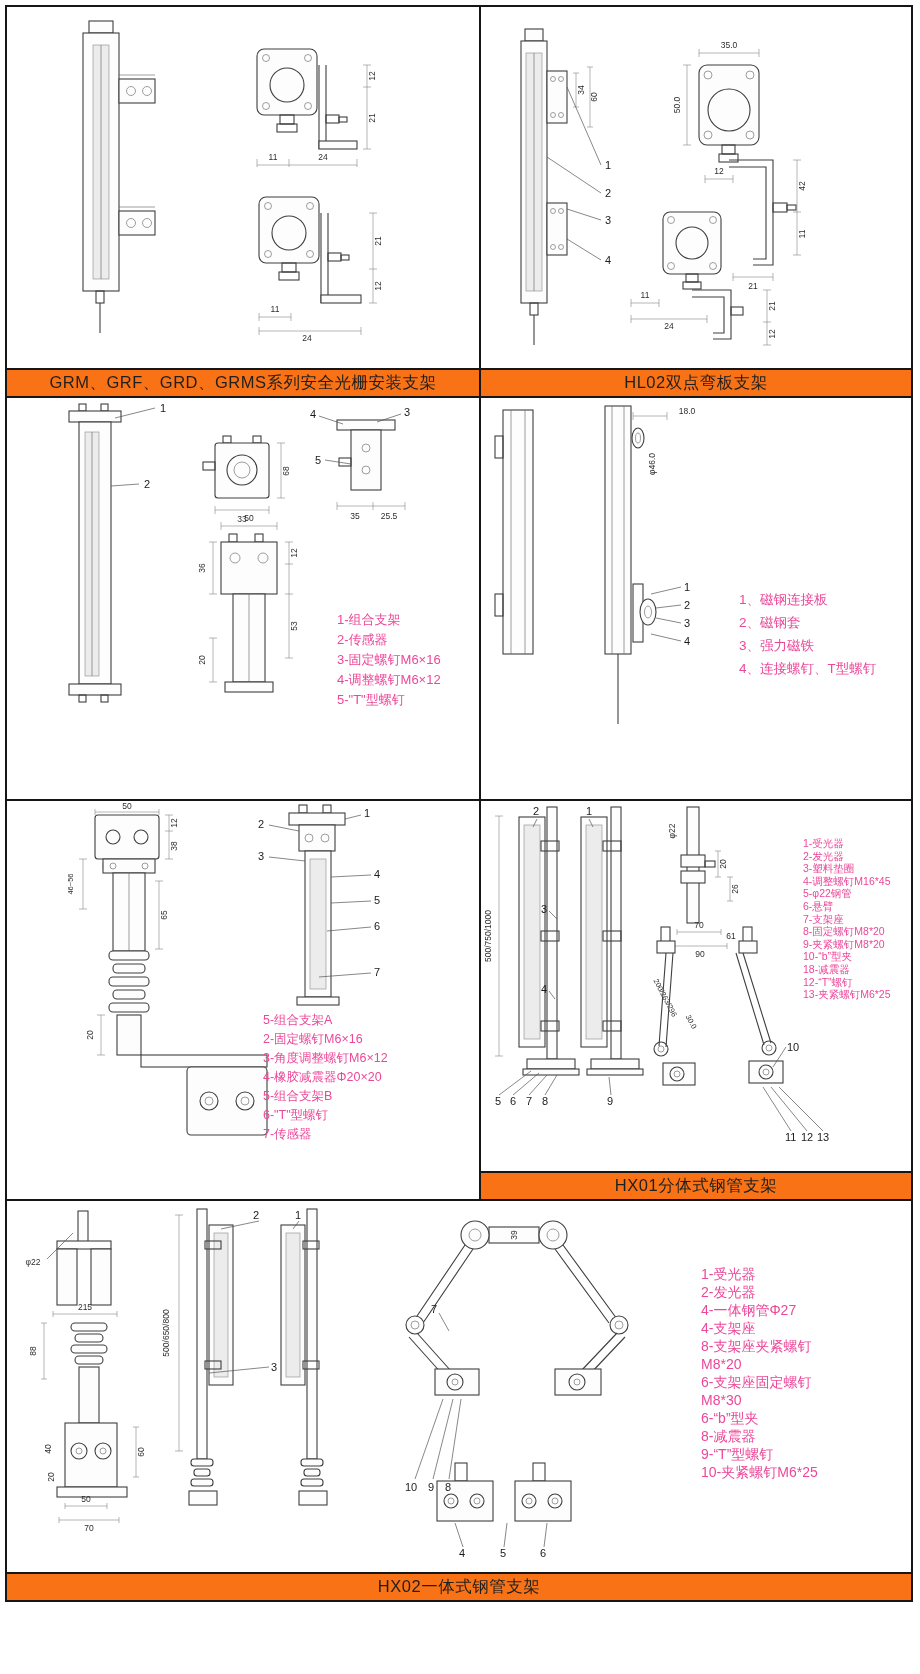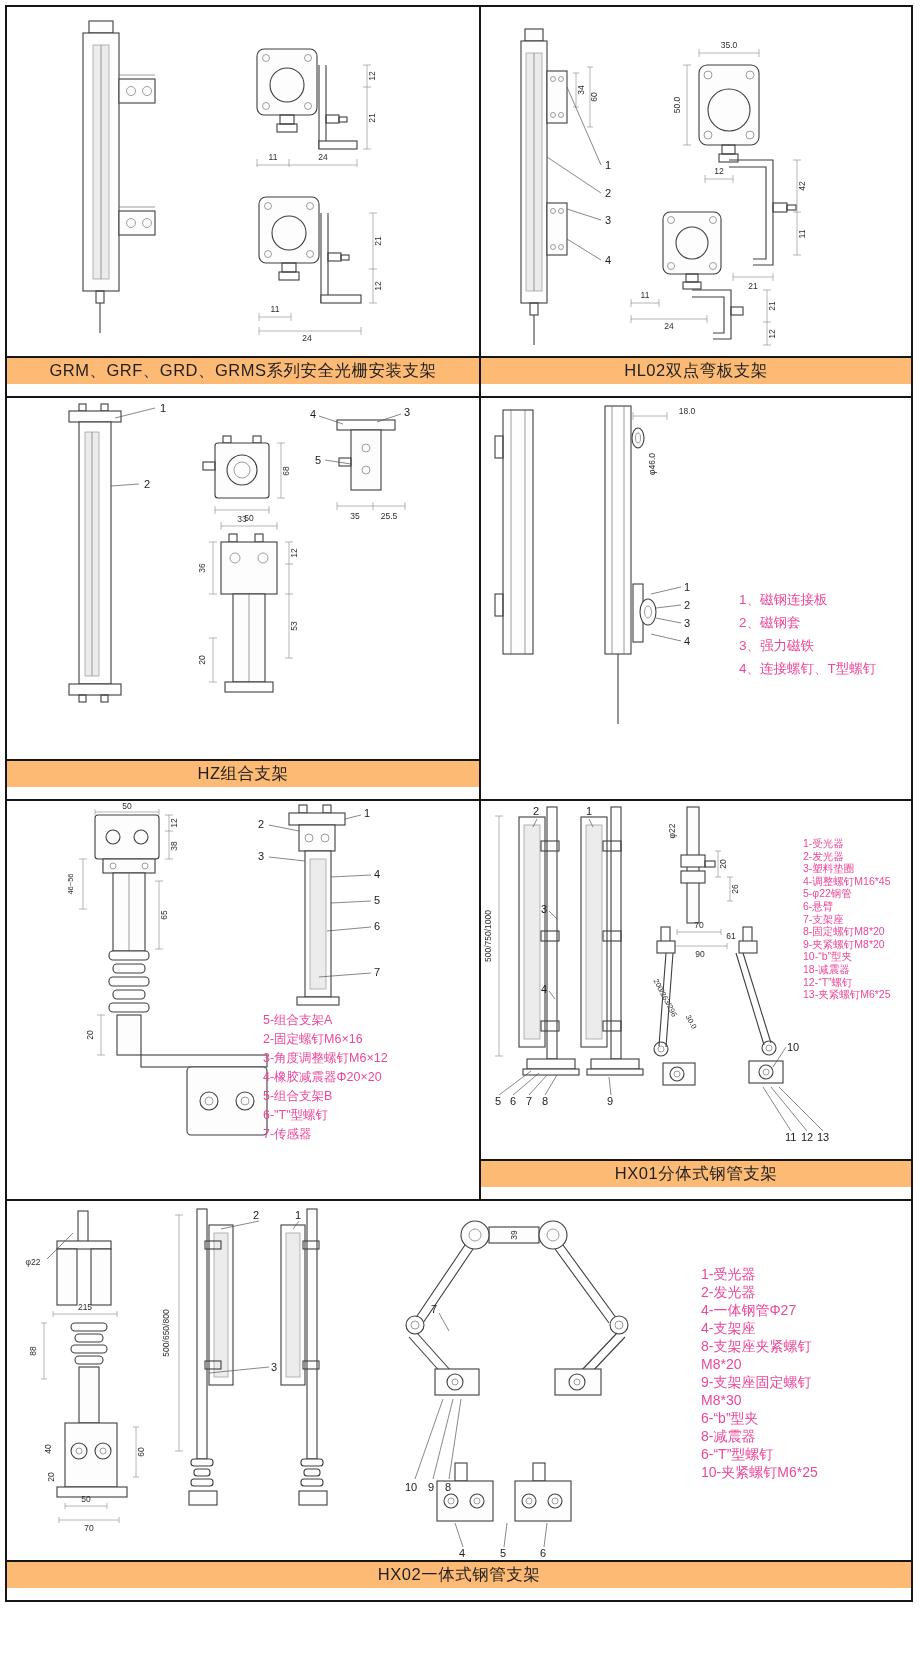--- a/index.html
+++ b/index.html
@@ -9,22 +9,22 @@
   }
   .sheet{position:absolute;left:5px;top:5px;width:904px;border:2px solid #161616;background:#fff;}
   .row{display:flex;border-top:2px solid #161616;}
   .row.first{border-top:none;}
   .r1{height:389px;} .r2{height:401px;} .r3{height:398px;} .r4{height:399px;}
   .cell{position:relative;overflow:hidden;background:#fff;}
   .cl{width:472px;border-right:2px solid #161616;}
   .cr{flex:1;}
   .cw{width:100%;}
   .title{
-    position:absolute;left:0;right:0;bottom:12px;height:26px;border-top:2px solid #161616;
-    background:#fdba74;display:flex;align-items:center;justify-content:center;
+    position:absolute;left:0;right:0;bottom:0;height:26px;border-top:2px solid #161616;
+    background:#f97316;display:flex;align-items:center;justify-content:center;
     font-size:16.5px;color:#1f1f1f;letter-spacing:.5px;
   }
   svg.draw{position:absolute;left:0;top:0;display:block;}
   .ol{fill:none;stroke:#3f3f3f;stroke-width:1.1;}
   .olf{fill:#fdfdfd;stroke:#3f3f3f;stroke-width:1.1;}
   .win{fill:#ececec;stroke:#8a8a8a;stroke-width:.6;}
   .tn{fill:none;stroke:#6b6b6b;stroke-width:.65;}
   .dl{fill:none;stroke:#7a7a7a;stroke-width:.55;}
   .ld{fill:none;stroke:#555;stroke-width:.7;}
   .dt{font-size:8.5px;fill:#2e2e2e;}
@@ -252,21 +252,27 @@
           <path d="M278,144 h8 M282,144 V166 M278,166 h8 M282,166 V196" class="dl"></path>
           <text class="dt" transform="rotate(-90 290 155)" x="290" y="155" text-anchor="middle">12</text>
           <path d="M202,144 h8 M206,144 V196 M202,196 h8" class="dl"></path>
           <text class="dt" transform="rotate(-90 198 170)" x="198" y="170" text-anchor="middle">36</text>
           <path d="M278,196 h8 M282,196 V260 M278,260 h8" class="dl"></path>
           <text class="dt" transform="rotate(-90 290 228)" x="290" y="228" text-anchor="middle">53</text>
           <path d="M202,240 h8 M206,240 V284 M202,284 h8" class="dl"></path>
           <text class="dt" transform="rotate(-90 198 262)" x="198" y="262" text-anchor="middle">20</text>
         </g>
       </svg>
-      <div class="title">HZ组合支架</div>
+      <div class="parts p-hz">
+        <div class="pl">1-组合支架</div>
+        <div class="pl">2-传感器</div>
+        <div class="pl">3-固定螺钉M6×16</div>
+        <div class="pl">4-调整螺钉M6×12</div>
+        <div class="pl">5-"T"型螺钉</div>
+      </div>
     </div>
 
     <div class="cell cr">
       <svg class="draw" width="430" height="373" viewBox="0 0 430 373">
         <g>
           <rect x="22" y="12" width="30" height="244" class="olf"></rect>
           <line x1="30" y1="12" x2="30" y2="256" class="tn"></line>
           <line x1="44" y1="12" x2="44" y2="256" class="tn"></line>
           <rect x="14" y="38" width="8" height="22" class="ol"></rect>
           <rect x="14" y="196" width="8" height="22" class="ol"></rect>
@@ -575,23 +581,23 @@
           <text class="ct" x="421" y="290">9</text>
           <text class="ct" x="438" y="290">8</text>
         </g>
       </svg>
       <div class="parts p-hx02">
         <div class="pl">1-受光器</div>
         <div class="pl">2-发光器</div>
         <div class="pl">4-一体钢管Φ27</div>
         <div class="pl">4-支架座</div>
         <div class="pl">8-支架座夹紧螺钉M8*20</div>
-        <div class="pl">9-支架座固定螺钉M8*30</div>
+        <div class="pl">6-支架座固定螺钉M8*30</div>
         <div class="pl">6-“b”型夹</div>
         <div class="pl">8-减震器</div>
-        <div class="pl">6-“T”型螺钉</div>
+        <div class="pl">9-“T”型螺钉</div>
         <div class="pl">10-夹紧螺钉M6*25</div>
       </div>
       <div class="title">HX02一体式钢管支架</div>
     </div>
   </div>
 
 </div>
 
 </body></html>

